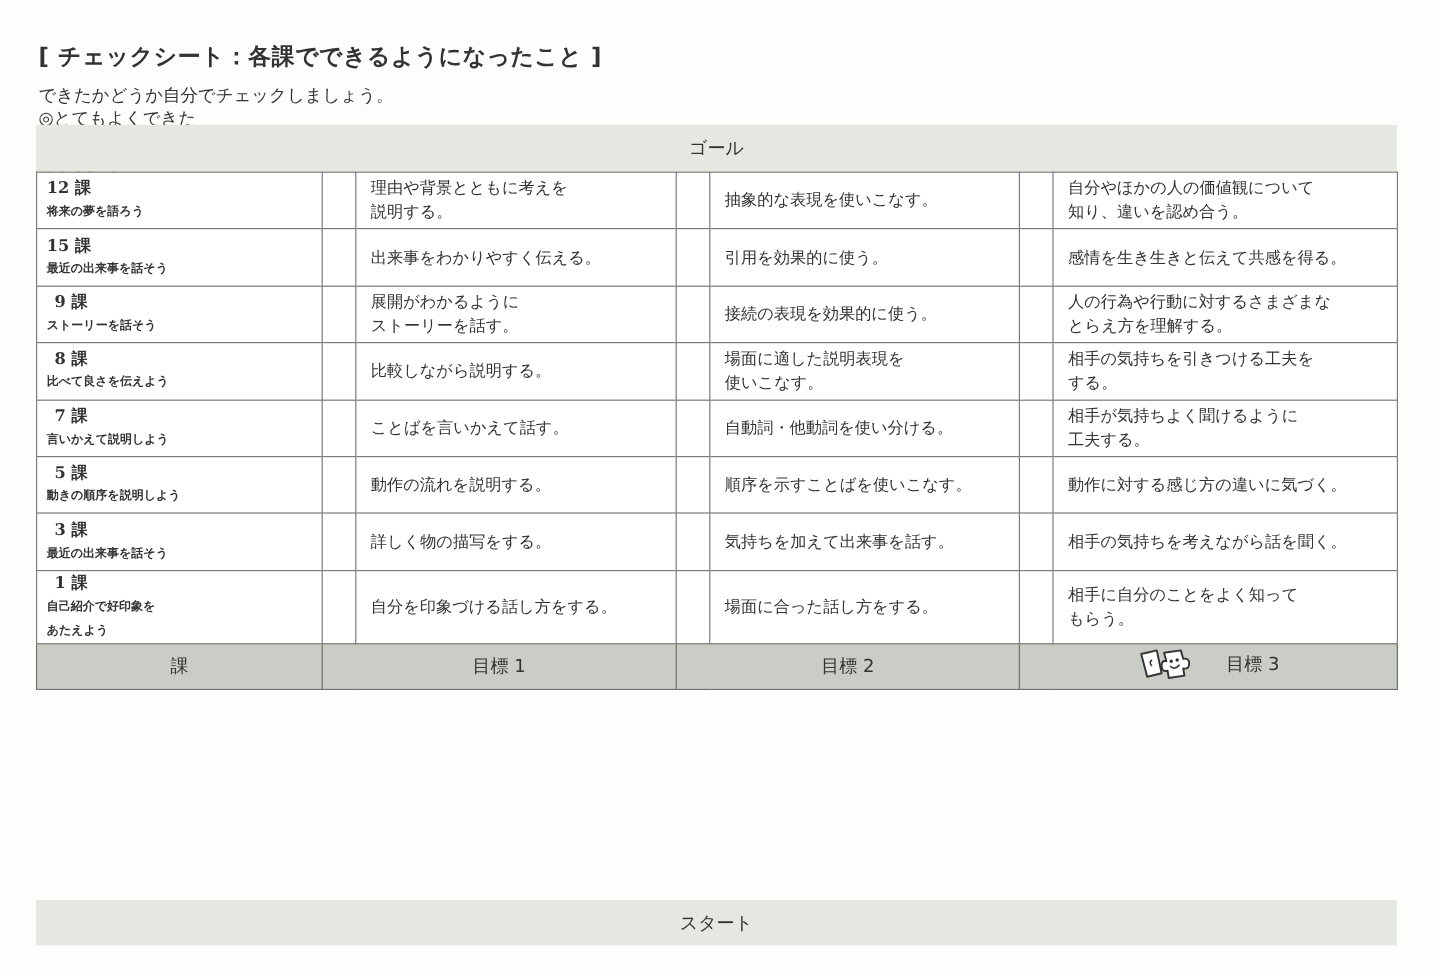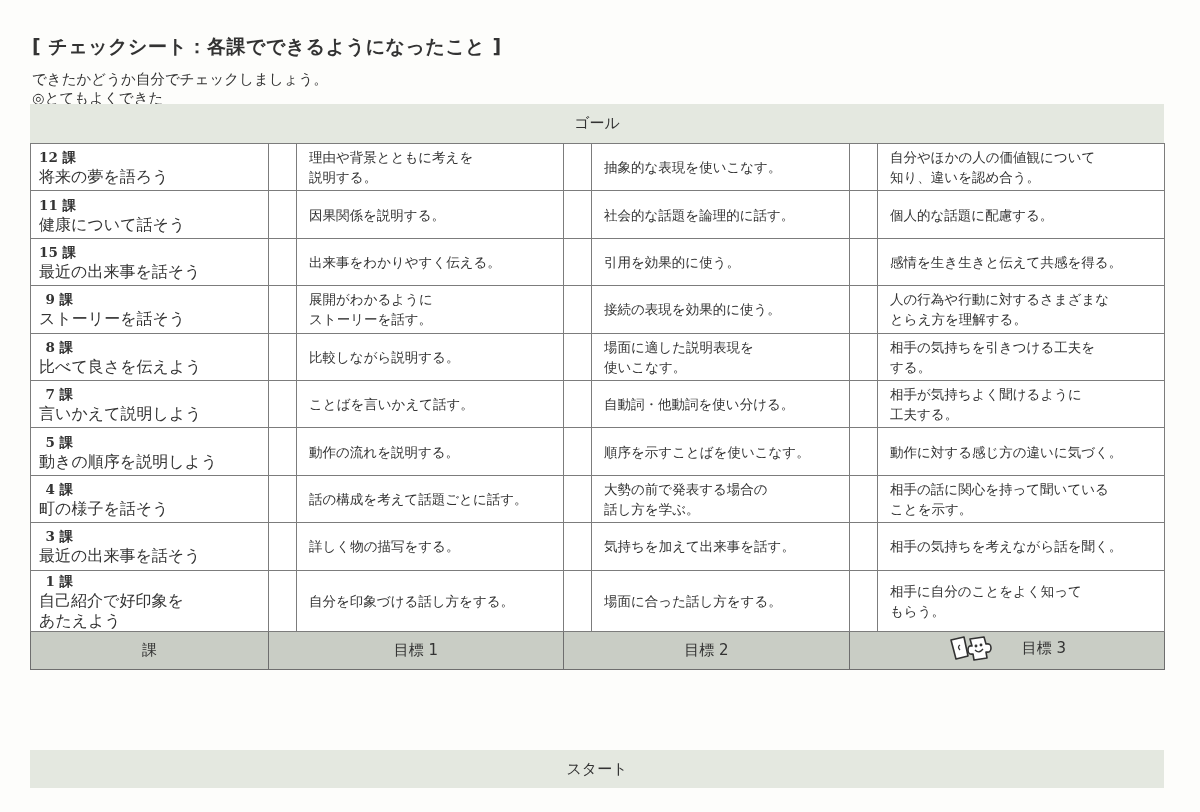--- a/index.html
+++ b/index.html
@@ -37,21 +37,21 @@
     font-size: 13.5px; line-height: 20px; color: #333;
     vertical-align: middle; height: 47.4px; padding: 0 10px;
   }
   table.sheet td.chk { padding: 0; }
   td.lesson { padding-left: 8px !important; }
   .lesson-wrap { display: flex; align-items: flex-start; flex-direction: column; }
   .lesson-num {
     font-weight: bold; white-space: nowrap; margin-right: 10px;
     text-align: right; min-width: 34px; font-size: 13.5px;
   }
-  .lesson-title { font-weight: normal; font-size: 16px; line-height: 20px; }
+  .lesson-title { font-weight: bold; font-size: 10px; line-height: 20px; }
   td.goal-text { padding-left: 12px !important; white-space: pre-line; }
 
   tr.footer td {
     background: #c9cdc5; height: 38px; text-align: center;
     font-family: "DejaVu Sans", sans-serif; font-size: 15px; color: #333;
     border-color: #6e6e6e;
   }
   .footer-g3 { display: inline-flex; align-items: center; gap: 26px; text-align: right; }
   .mascot svg { display: block; }
 </style>
@@ -93,34 +93,20 @@
 説明する。</td>
     <td class="chk"></td>
     <td class="goal-text">抽象的な表現を使いこなす。</td>
     <td class="chk"></td>
     <td class="goal-text">自分やほかの人の価値観について
 知り、違いを認め合う。</td>
       </tr>
       <tr>
     <td class="lesson">
       <div class="lesson-wrap">
-        <span class="lesson-num">11 課</span>
-        <span class="lesson-title" style="white-space:pre-line">健康について話そう</span>
-      </div>
-    </td>
-    <td class="chk"></td>
-    <td class="goal-text">因果関係を説明する。</td>
-    <td class="chk"></td>
-    <td class="goal-text">社会的な話題を論理的に話す。</td>
-    <td class="chk"></td>
-    <td class="goal-text">個人的な話題に配慮する。</td>
-      </tr>
-      <tr>
-    <td class="lesson">
-      <div class="lesson-wrap">
         <span class="lesson-num">15 課</span>
         <span class="lesson-title" style="white-space:pre-line">最近の出来事を話そう</span>
       </div>
     </td>
     <td class="chk"></td>
     <td class="goal-text">出来事をわかりやすく伝える。</td>
     <td class="chk"></td>
     <td class="goal-text">引用を効果的に使う。</td>
     <td class="chk"></td>
     <td class="goal-text">感情を生き生きと伝えて共感を得る。</td>
@@ -178,36 +164,20 @@
         <span class="lesson-num">5 課</span>
         <span class="lesson-title" style="white-space:pre-line">動きの順序を説明しよう</span>
       </div>
     </td>
     <td class="chk"></td>
     <td class="goal-text">動作の流れを説明する。</td>
     <td class="chk"></td>
     <td class="goal-text">順序を示すことばを使いこなす。</td>
     <td class="chk"></td>
     <td class="goal-text">動作に対する感じ方の違いに気づく。</td>
-      </tr>
-      <tr>
-    <td class="lesson">
-      <div class="lesson-wrap">
-        <span class="lesson-num">4 課</span>
-        <span class="lesson-title" style="white-space:pre-line">町の様子を話そう</span>
-      </div>
-    </td>
-    <td class="chk"></td>
-    <td class="goal-text">話の構成を考えて話題ごとに話す。</td>
-    <td class="chk"></td>
-    <td class="goal-text">大勢の前で発表する場合の
-話し方を学ぶ。</td>
-    <td class="chk"></td>
-    <td class="goal-text">相手の話に関心を持って聞いている
-ことを示す。</td>
       </tr>
       <tr>
     <td class="lesson">
       <div class="lesson-wrap">
         <span class="lesson-num">3 課</span>
         <span class="lesson-title" style="white-space:pre-line">最近の出来事を話そう</span>
       </div>
     </td>
     <td class="chk"></td>
     <td class="goal-text">詳しく物の描写をする。</td>

